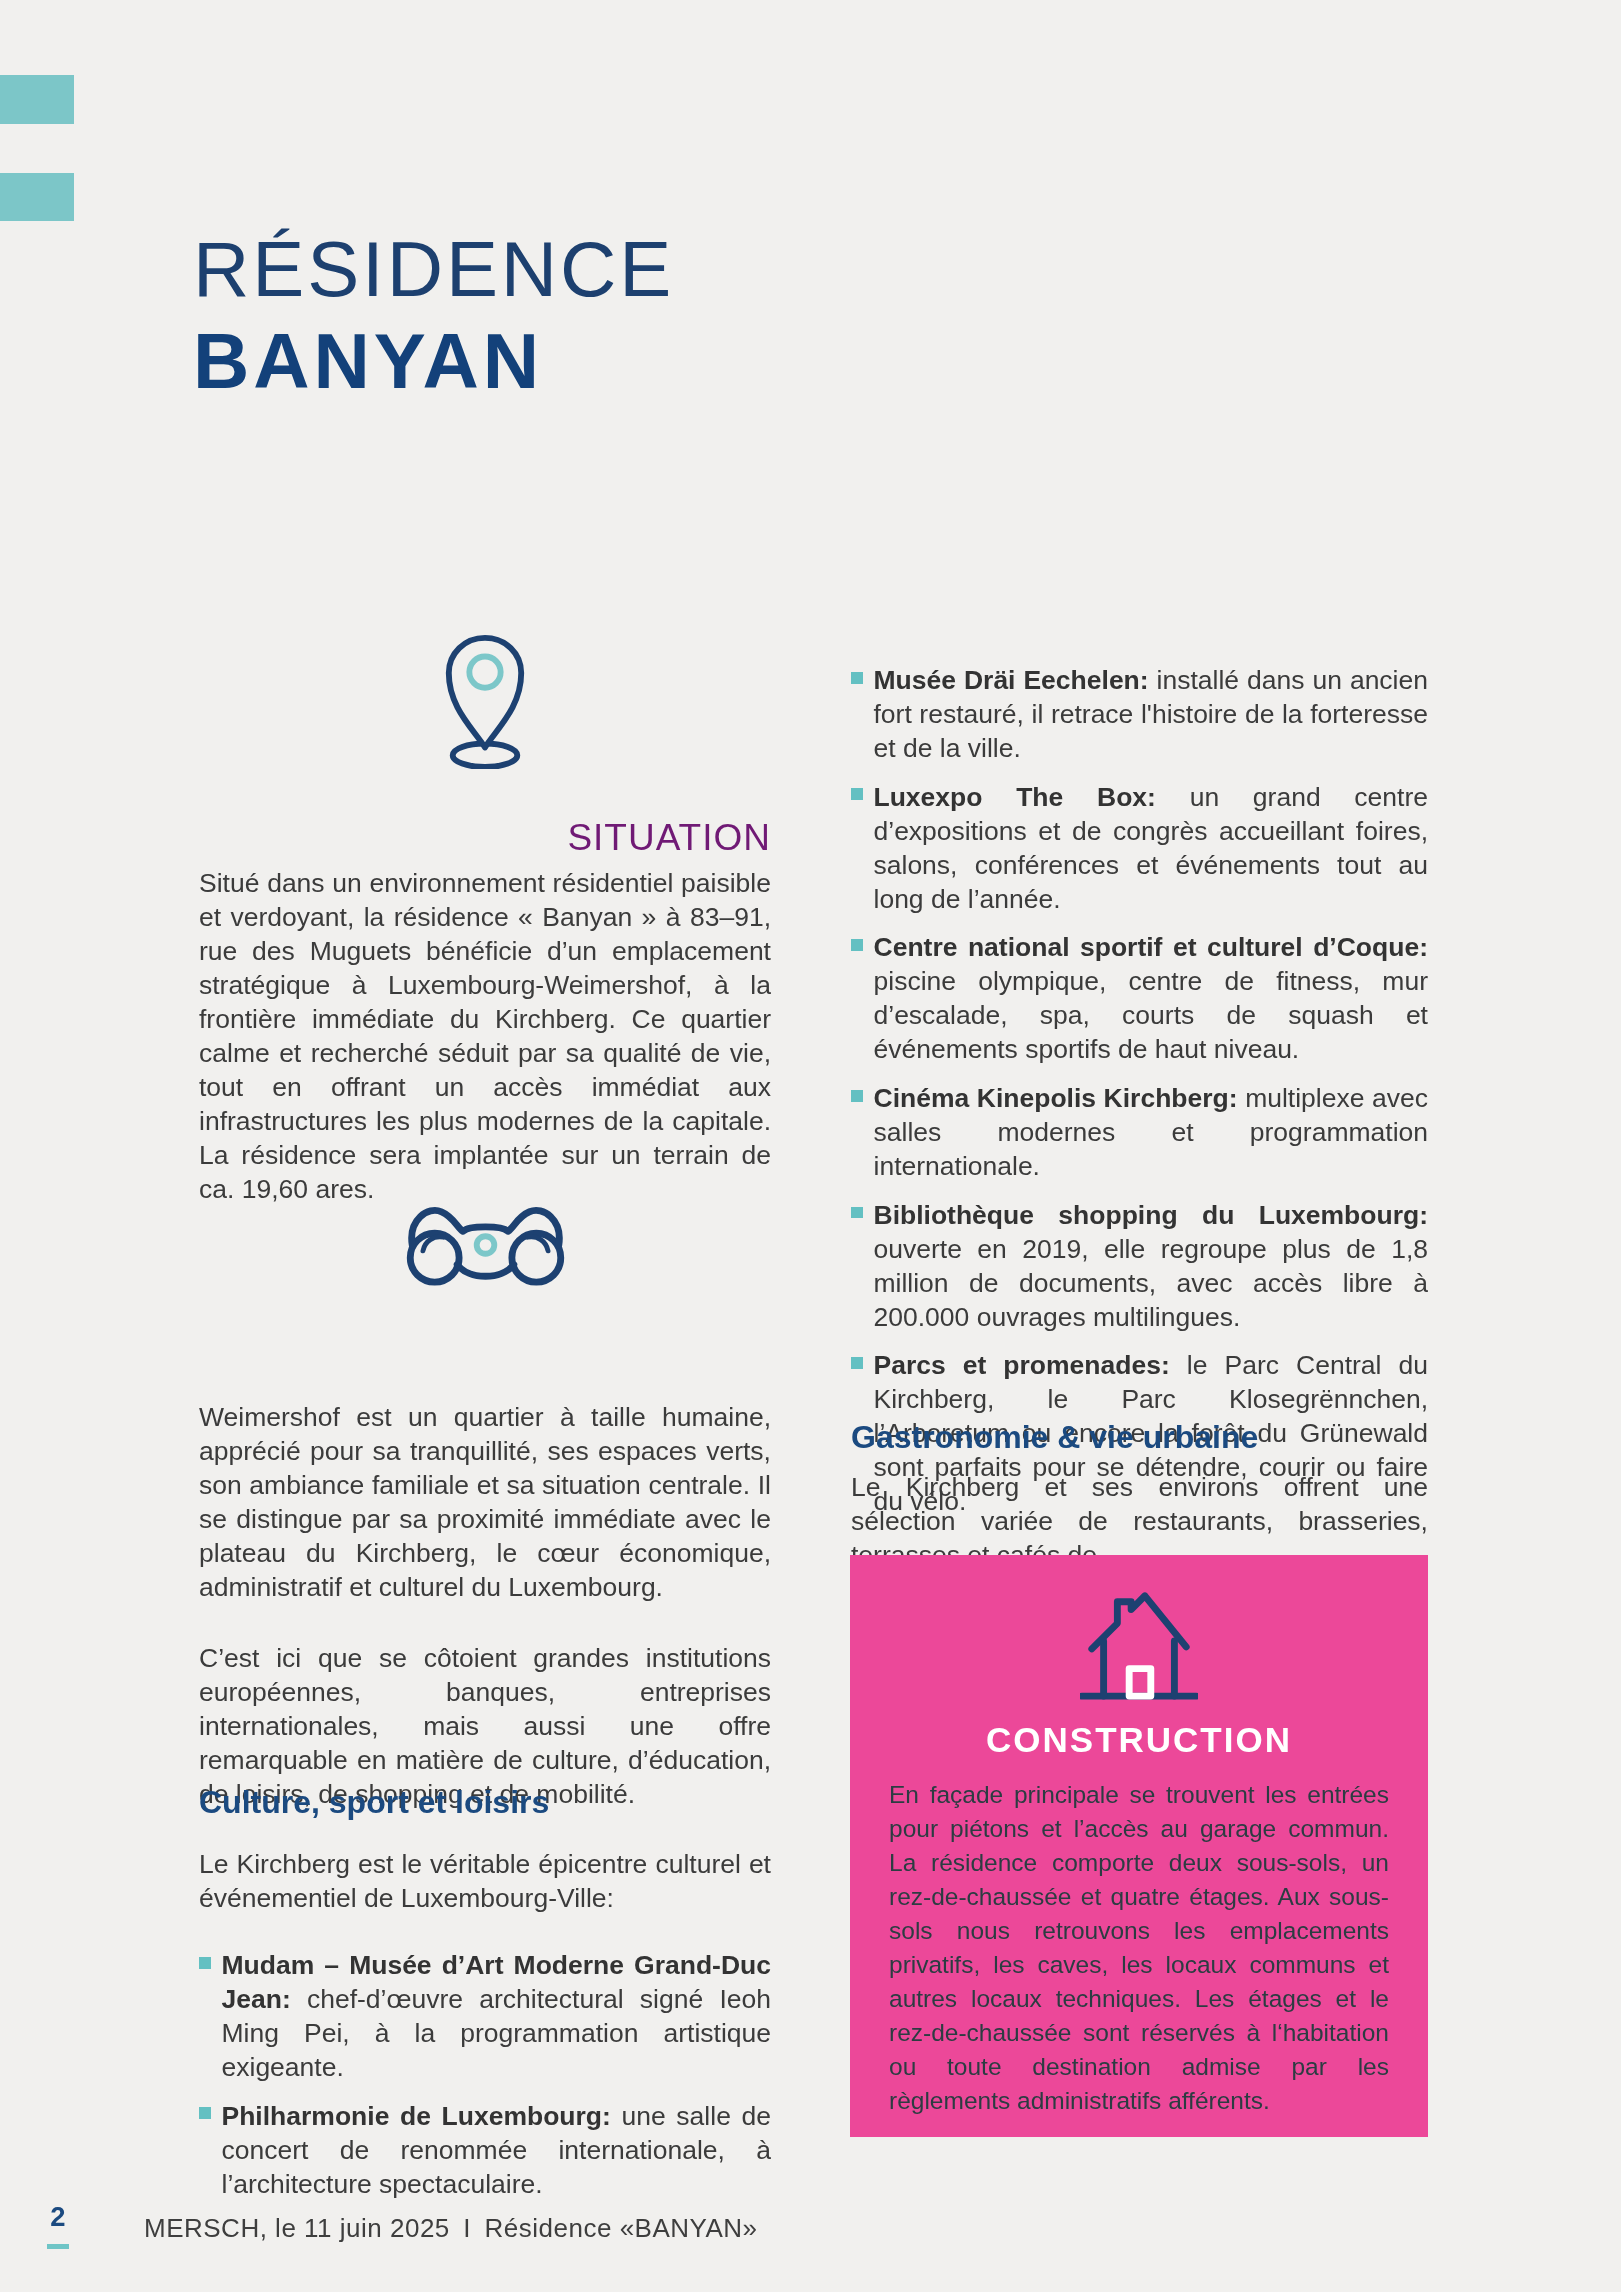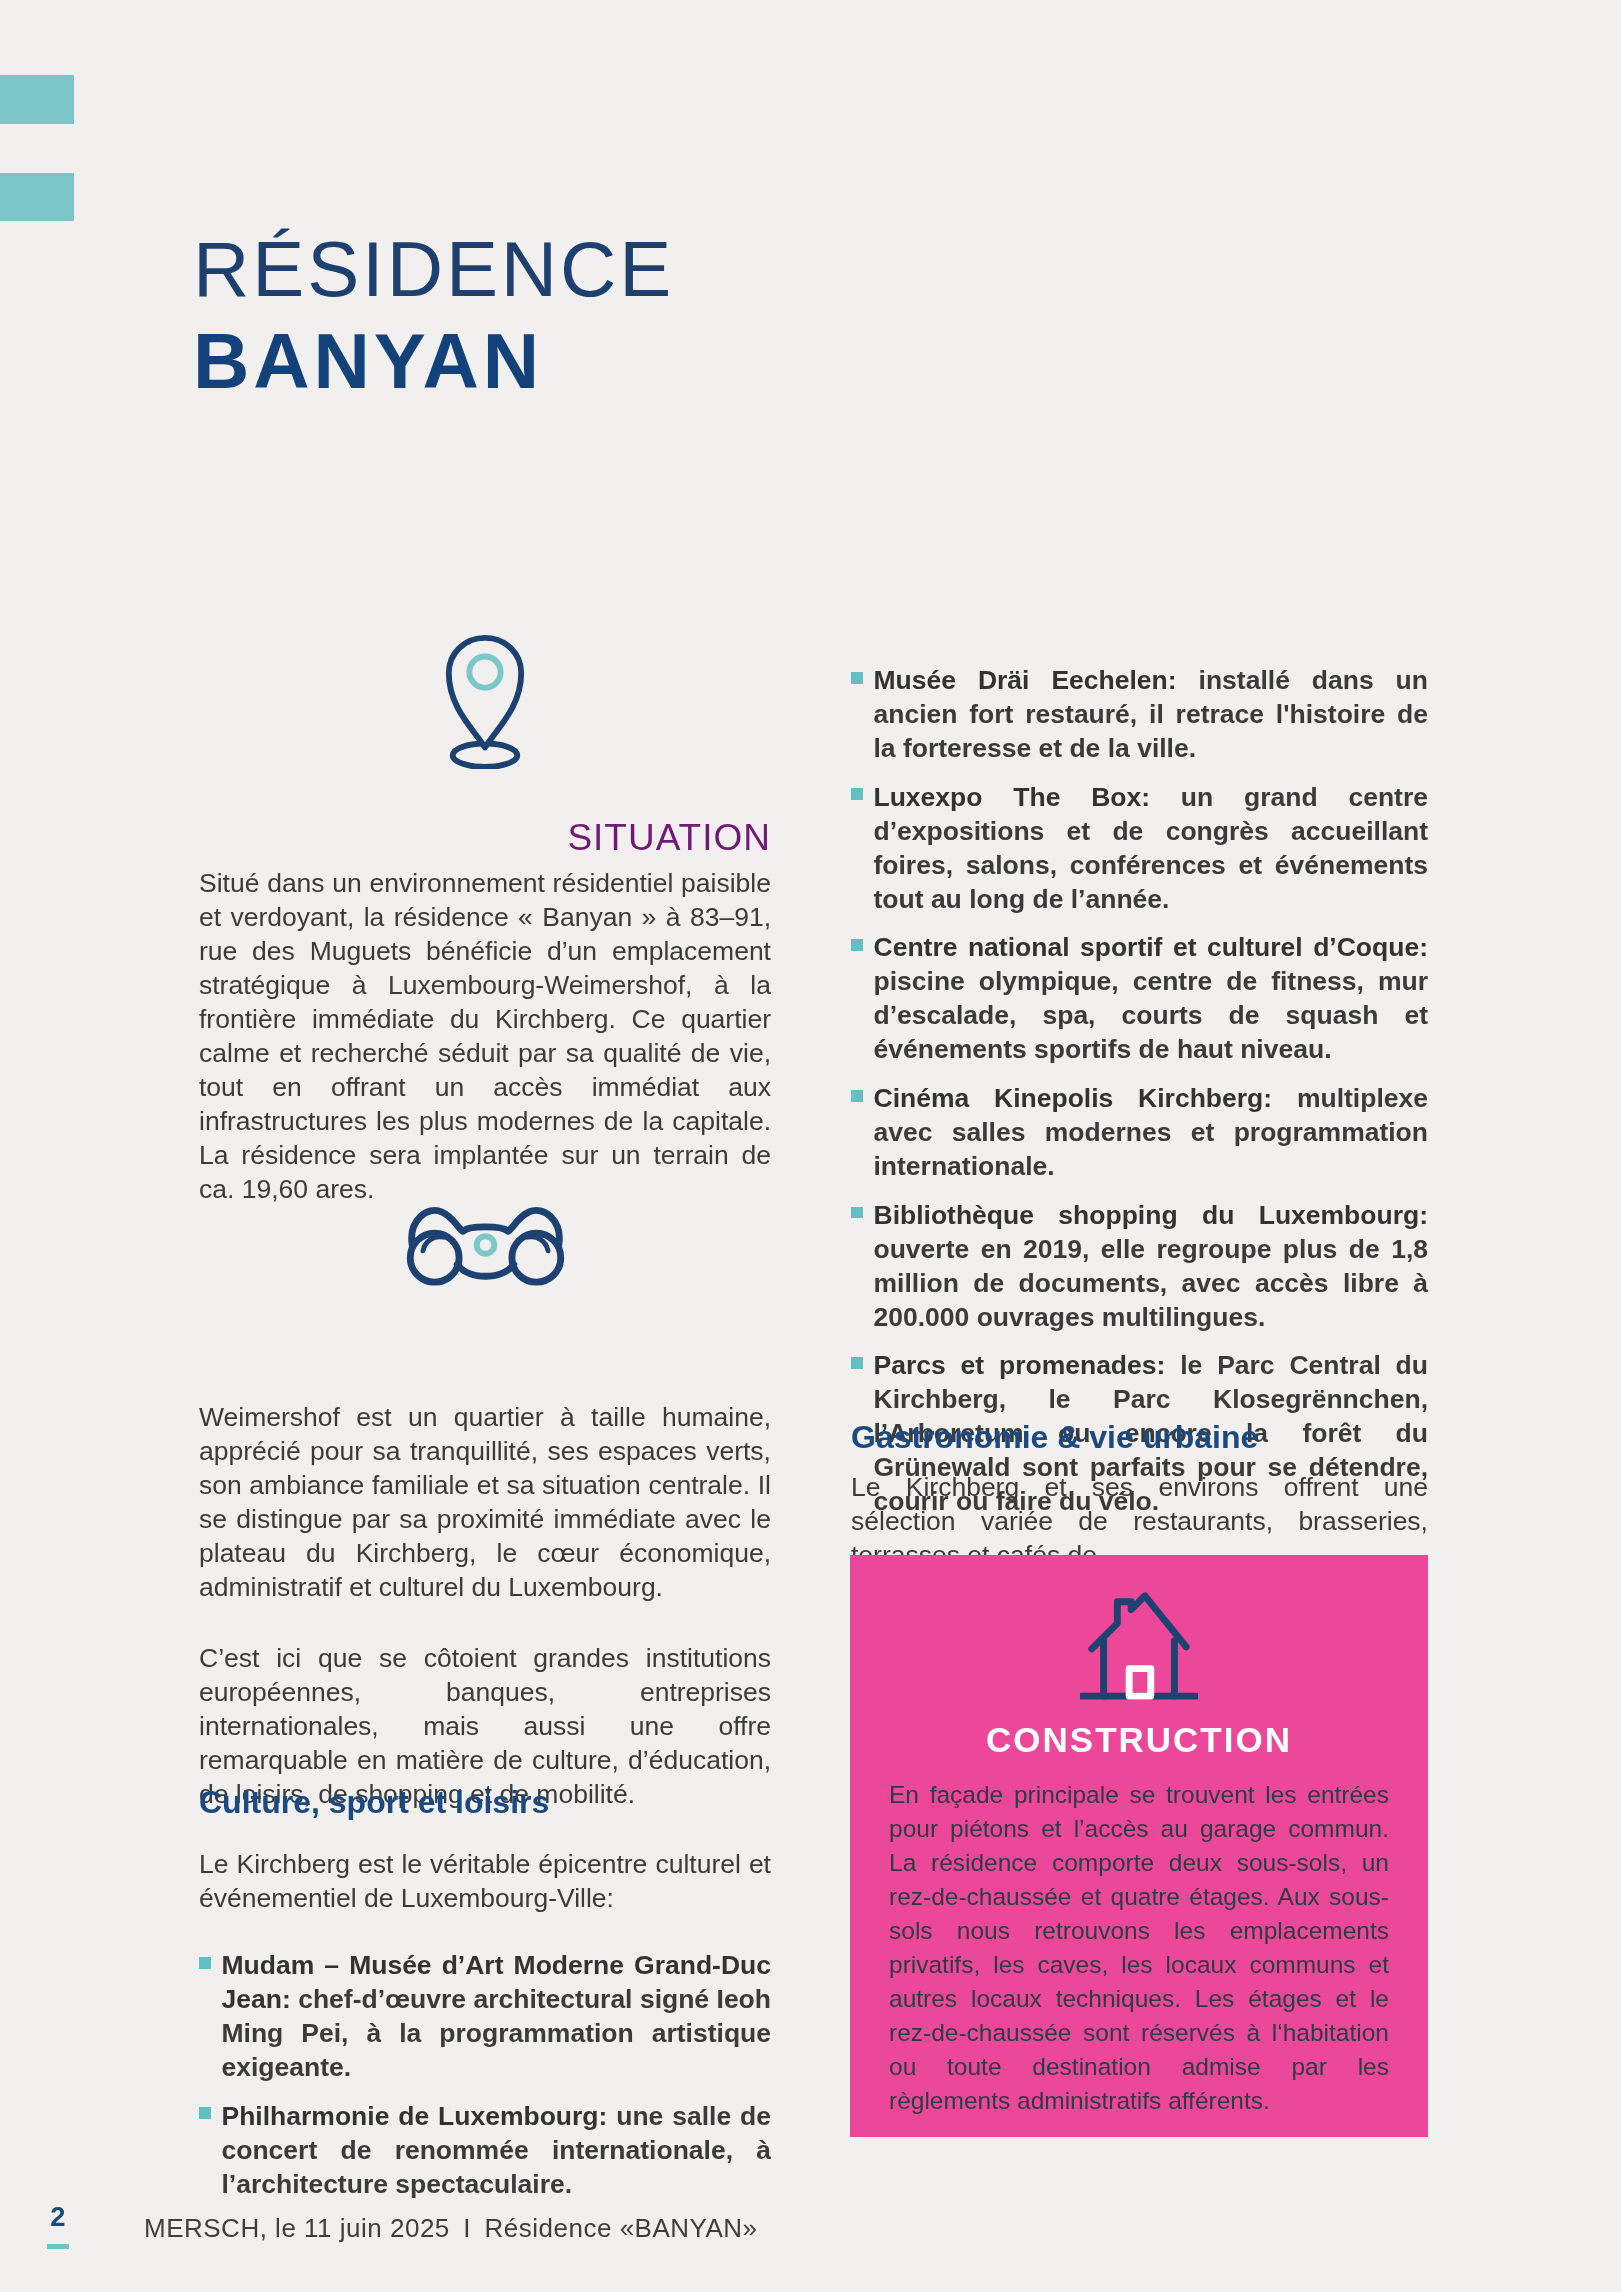--- a/index.html
+++ b/index.html
@@ -18,21 +18,21 @@
   .title-line1{font-size:78px;font-weight:normal;letter-spacing:2.9px;color:#1d406f;line-height:94px;white-space:nowrap;}
   .title-line2{font-size:78px;font-weight:bold;letter-spacing:3.9px;color:#13417a;line-height:90px;white-space:nowrap;}
 
   .h-section{width:572px;text-align:right;font-size:37px;font-weight:normal;letter-spacing:1px;color:#701a75;}
   .h-sub{font-size:32px;font-weight:bold;color:#1b4a80;}
   .body-txt{font-size:26.5px;line-height:34px;color:#3b3b3b;text-align:justify;}
   .body-txt b{color:#333333;}
   .col-l{left:199px;width:572px;}
   .col-r{left:851px;width:577px;}
 
-  ul.blist{list-style:none;margin:0;padding:0;font-weight:bold;}
+  ul.blist{list-style:none;margin:0;padding:0;}
   ul.blist li{position:relative;padding-left:22.5px;margin-bottom:14.7px;}
   ul.blist li:last-child{margin-bottom:0;}
   .sq{position:absolute;left:0;top:8.8px;width:11.8px;height:11.8px;background:#63c0c2;}
 
   .construction-box{left:850px;top:1555px;width:578px;height:582px;background:#ec4899;}
   .construction-box .house{display:block;margin:27.4px auto 0;}
   .construction-h{margin-top:15.7px;text-align:center;font-size:35px;font-weight:bold;letter-spacing:2px;color:#ffffff;}
   .construction-p{margin:17.6px 39px 0;font-size:24.5px;line-height:34px;color:#2c3c42;text-align:justify;}
 
   .footer-num{left:45px;top:2201px;width:25.5px;text-align:center;font-size:27.4px;font-weight:bold;color:#1b4a80;}

